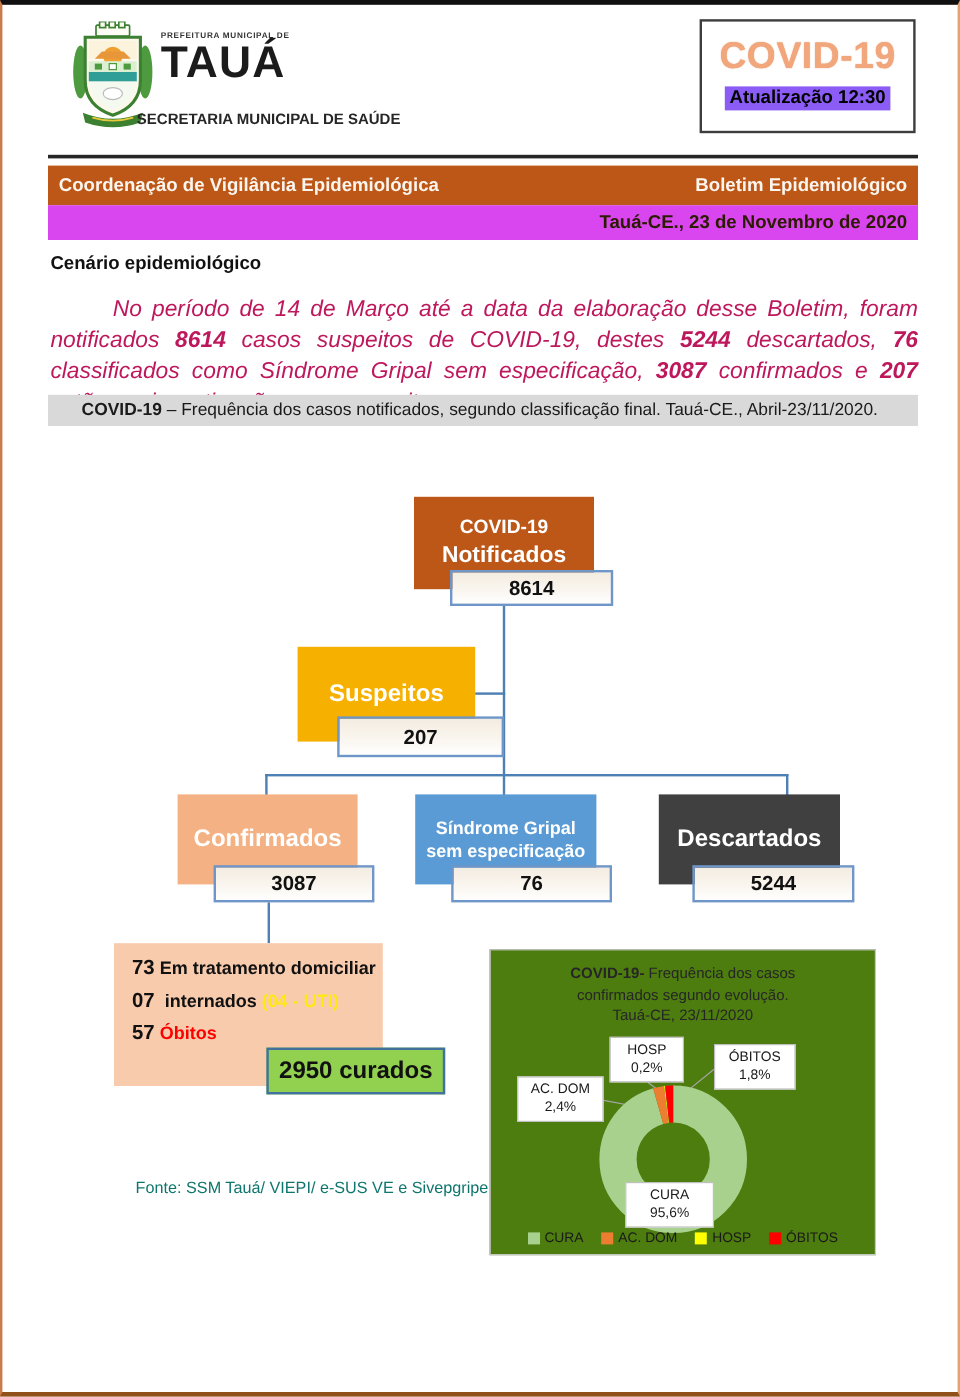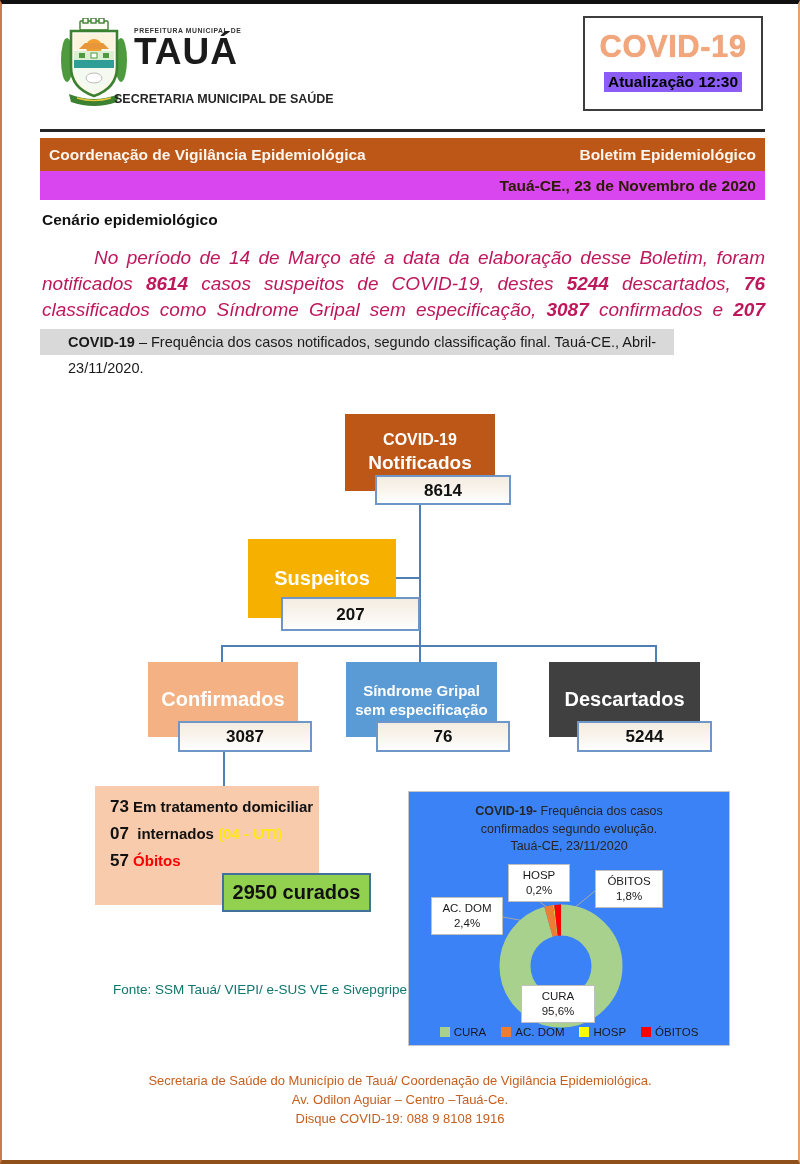--- a/index.html
+++ b/index.html
@@ -30,21 +30,21 @@
             align-items:center; justify-content:space-between; padding:0 9px; }
   .datebar { position:absolute; left:40px; top:171px; width:725px; height:29px; background:#d946ef;
              color:#2B1B00; font-size:15.5px; font-weight:700; display:flex;
              align-items:center; justify-content:flex-end; padding-right:9px; }
 
   
   .heading { position:absolute; left:42px; top:211px; font-size:15.5px; font-weight:700; color:#111; }
   .para { position:absolute; left:42px; top:245px; width:723px; font-size:19px;
           line-height:26px; color:#be185d; text-align:justify; text-indent:52px;font-style:italic; }
   .para b { font-weight:700; }
-  .caption { position:absolute; left:40px; top:329px; width:634px; height:26px; background:#D9D9D9;
+  .caption { position:absolute; left:40px; top:329px; width:725px; height:26px; background:#D9D9D9;
              font-size:14.5px; color:#1a1a1a; line-height:26px; padding-left:28px; }
 
   
   .fc-box { position:absolute; display:flex; flex-direction:column; align-items:center;
             justify-content:center; text-align:center; color:#fff; }
   .fc-notificados { left:345px; top:414px; width:150px; height:77px; background:#BC5717; }
   .fc-notificados .l1 { font-size:16px; font-weight:600; }
   .fc-notificados .l2 { font-size:19px; font-weight:800; margin-top:3px; }
   .fc-suspeitos { left:248px; top:539px; width:148px; height:79px; background:#F5B000;
                   font-size:20px; font-weight:800; }
@@ -70,21 +70,21 @@
   .detail .row { margin-bottom:7px; font-size:15px; font-weight:700; }
   .detail .num { font-size:17px; font-weight:800; }
   .detail .uti { color:#FFE814; font-weight:800; }
   .detail .obitos { color:#FF0000; font-weight:800; }
   .curados { position:absolute; left:222px; top:873px; width:149px; height:39px; background:#92D050;
              border:2px solid #41719C; text-align:center; line-height:35px;
              font-size:20px; font-weight:800; color:#111; }
 
   
   .chart-panel { position:absolute; left:408px; top:791px; width:322px; height:255px;
-                 background:#3b82f6; border:1px solid #C6C6C6; }
+                 background:#4d7c0f; border:1px solid #C6C6C6; }
   .chart-title { margin-top:11px; text-align:center; font-size:12.5px; line-height:17.5px; color:#262626; }
   .chart-title b { font-weight:700; }
   .donut-wrap { position:absolute; left:90px; top:112px; width:124px; height:124px; }
   .leaders { position:absolute; left:0; top:0; width:322px; height:253px; pointer-events:none; }
   .callout { position:absolute; background:#fff; border:1px solid #BFBFBF; text-align:center;
              font-size:11.5px; line-height:15px; color:#1a1a1a; padding-top:3px; }
   .co-hosp  { left:99px;  top:72px;  width:62px; height:38px; }
   .co-obitos{ left:186px; top:78px;  width:68px; height:38px; }
   .co-acdom { left:22px;  top:105px; width:72px; height:38px; }
   .co-cura  { left:112px; top:193px; width:74px; height:38px; }
@@ -258,20 +258,15 @@
         </span>
         <span class="legend-item">
           <span class="legend-swatch" style="background: rgb(255, 0, 0);"></span>
           <span>ÓBITOS</span>
         </span>
       </div>
   </div>
 
   <div class="fonte">Fonte: SSM Tauá/ VIEPI/ e-SUS VE e Sivepgripe</div>
 
-  <div class="footer">
-    <div>Secretaria de Saúde do Município de Tauá/ Coordenação de Vigilância Epidemiológica.</div>
-    <div>Av. Odilon Aguiar – Centro –Tauá-Ce.</div>
-    <div>Disque COVID-19: 088 9 8108 1916</div>
-  </div>
 
   <div class="frame"></div>
 </div>
 
 </body></html>

